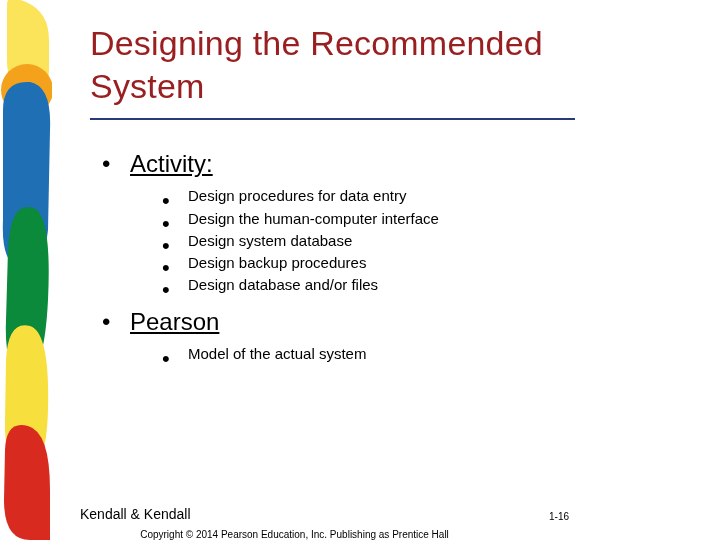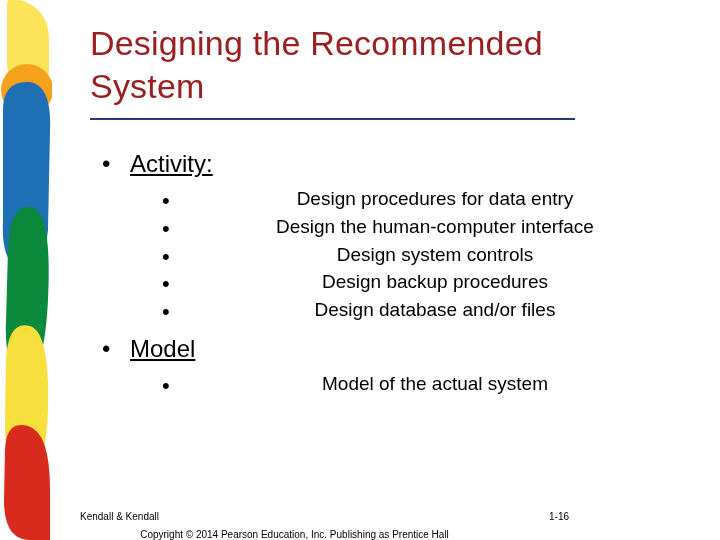--- a/index.html
+++ b/index.html
@@ -62,40 +62,39 @@
     content: "•";
     position: absolute;
     left: 20px;
     top: 0;
     font-size: 24px;
   }
   .bullet-l2 {
     margin: 2px 0;
     padding-left: 106px;
     position: relative;
-    font-size: 19px;
+    font-size: 15px;
     line-height: 1.35;
-    text-align: center;
   }
   .bullet-l2::before {
     content: "•";
     position: absolute;
     left: 80px;
     top: 0;
     font-size: 22px;
   }
   .sub-group {
     margin-top: 2px;
     margin-bottom: 10px;
   }
   .footer-left {
     position: absolute;
     left: 80px;
     bottom: 18px;
-    font-size: 10px;
+    font-size: 14px;
     color: #000;
   }
   .footer-center {
     position: absolute;
     left: 50%;
     transform: translateX(-50%);
     bottom: 0;
     font-size: 10px;
     color: #000;
     white-space: nowrap;
@@ -133,26 +132,26 @@
   <div class="title">Designing the Recommended System</div>
   <div class="title-underline"></div>
 
   <div class="content">
     <div class="bullet-l1">
       <span>Activity:</span>
     </div>
     <div class="sub-group">
       <div class="bullet-l2">Design procedures for data entry</div>
       <div class="bullet-l2">Design the human-computer interface</div>
-      <div class="bullet-l2">Design system controls</div>
+      <div class="bullet-l2">Design system database</div>
       <div class="bullet-l2">Design backup procedures</div>
       <div class="bullet-l2">Design database and/or files</div>
     </div>
     <div class="bullet-l1">
-      <span>Model</span>
+      <span>Pearson</span>
     </div>
     <div class="sub-group">
       <div class="bullet-l2">Model of the actual system</div>
     </div>
   </div>
 
   <div class="footer-left">Kendall &amp; Kendall</div>
   <div class="footer-center">Copyright © 2014 Pearson Education, Inc. Publishing as Prentice Hall</div>
   <div class="footer-right">1-16</div>
 

